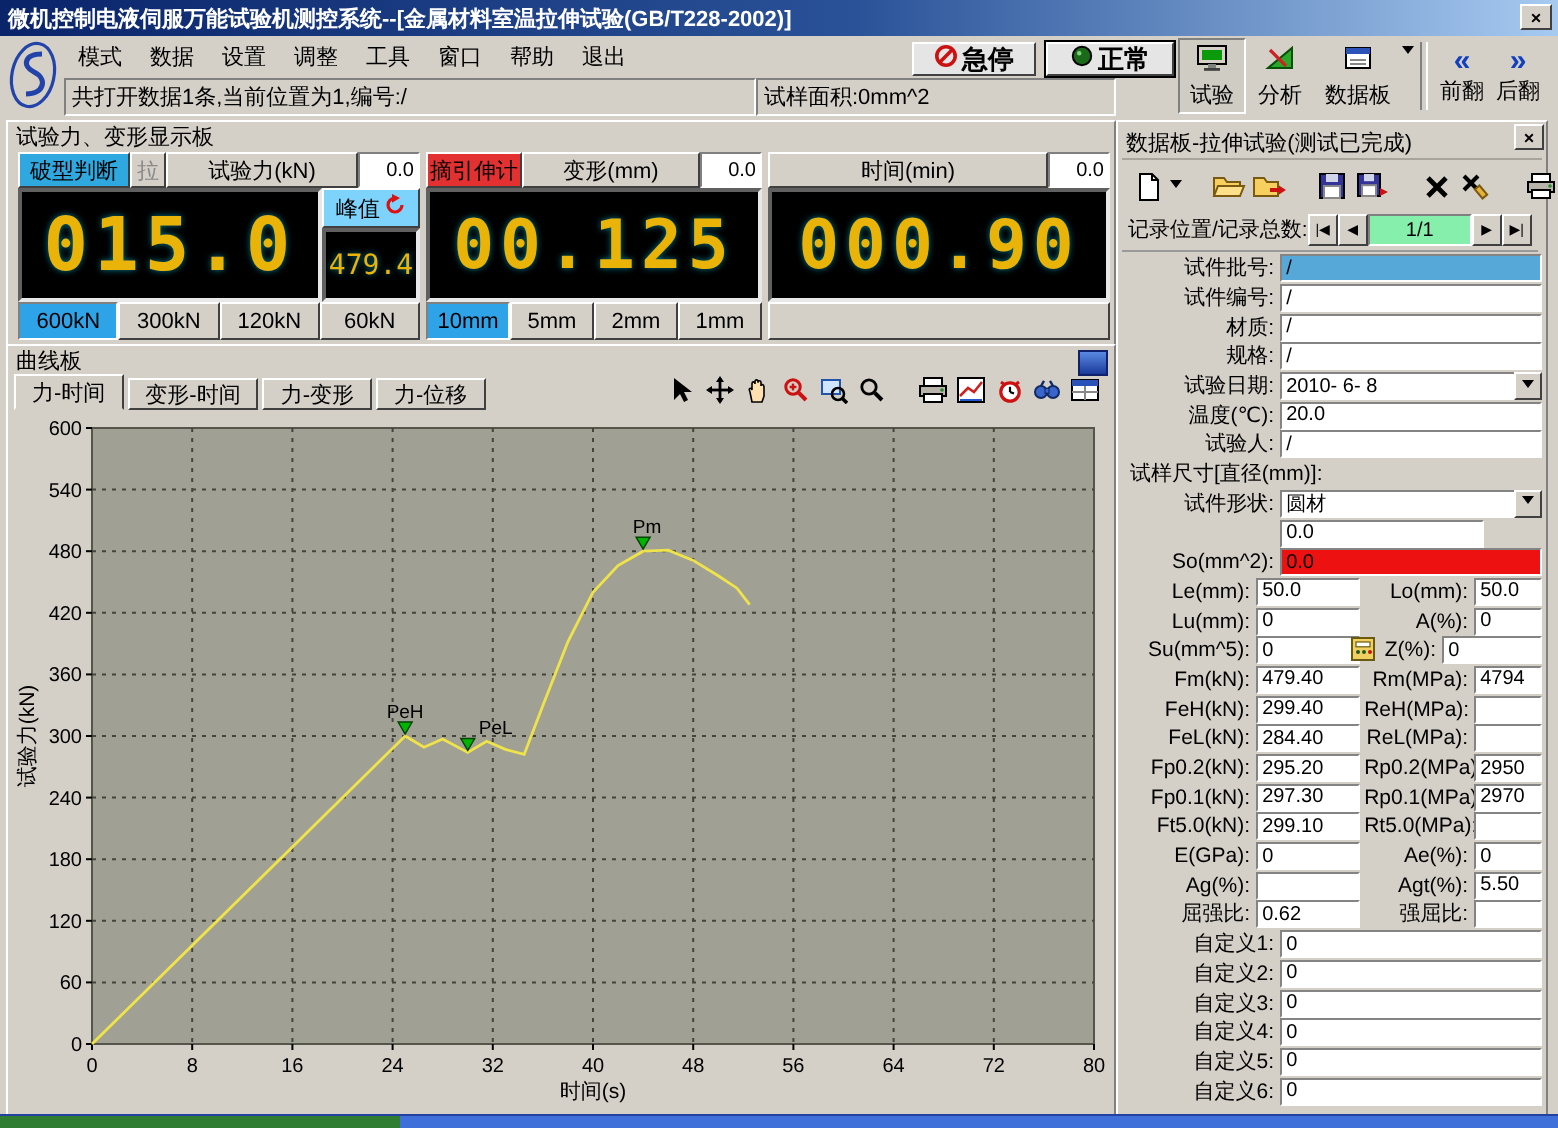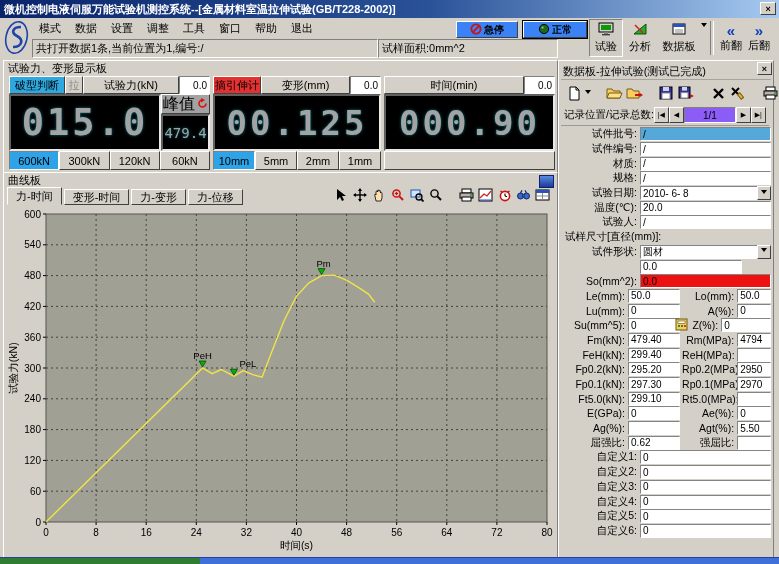--- a/index.html
+++ b/index.html
@@ -14,23 +14,23 @@
     border:1px solid;border-color:#fff #404040 #404040 #fff;color:#000;font-size:9px;font-weight:bold;
     display:flex;align-items:center;justify-content:center;cursor:default;}
   
   .logo{position:absolute;left:4px;top:20px;width:25px;height:35px;}
   .menubar{position:absolute;left:32px;top:20px;height:16px;display:flex;align-items:center;}
   .menu-item{padding:1px 7px;white-space:nowrap;}
   .statusbox{position:absolute;height:16px;background:#d4d0c8;border:1px solid;
     border-color:#808080 #fff #fff #808080;padding:1px 3px 0 3px;white-space:nowrap;overflow:hidden;}
   .s1{left:32px;top:39px;width:338px;}
   .s2{left:378px;top:39px;width:172px;}
-  .hbtn{position:absolute;top:21px;height:17px;background:#3b82f6;border:1px solid;
+  .hbtn{position:absolute;top:21px;height:17px;background:#e5e5e5;border:1px solid;
     border-color:#fff #404040 #404040 #fff;display:flex;align-items:center;justify-content:center;
-    gap:2px;font-weight:bold;font-size:10px;padding:0;}
+    gap:2px;font-weight:bold;font-size:13px;padding:0;}
   .estop{left:456px;width:62px;}
   .normal{left:523px;width:64px;box-shadow:0 0 0 1px #000;}
   .tool-group{position:absolute;left:589px;top:19px;height:38px;display:flex;align-items:stretch;}
   .tbtn{width:34px;display:flex;flex-direction:column;align-items:center;justify-content:center;
     gap:1px;font-size:11px;border:1px solid transparent;background:transparent;padding:0;}
   .tbtn.pressed{border-color:#808080 #fff #fff #808080;background:#cfccc4;}
   .tbtn .glyph{font-size:15px;font-weight:bold;color:#1040c0;line-height:13px;}
   .vsep{width:2px;margin:2px 3px;border-left:1px solid #808080;border-right:1px solid #fff;}
   .ddcaret{width:0;height:0;border:3px solid transparent;border-top:4px solid #000;margin-top:4px;}
   
@@ -47,25 +47,25 @@
   .break-btn{width:56px;background:#2fa8e0;}
   .pull-btn{width:18px;background:#d4d0c8;color:#8a8a8a;}
   .ext-btn{width:48px;background:#e33030;}
   .hdr-label{flex:1;background:#d4d0c8;border:1px solid;border-color:#fff #404040 #404040 #fff;
     display:flex;align-items:center;justify-content:center;}
   .hdr-aux{width:27px;background:#fff;border:1px solid;border-color:#808080 #fff #fff #808080;
     display:flex;align-items:center;justify-content:flex-end;padding-right:2px;font-size:10px;}
   .drow2{height:57px;display:flex;}
   .seg-display{background:#000;border:2px solid;border-color:#606060 #e8e8e8 #e8e8e8 #606060;
     display:flex;align-items:center;justify-content:center;
-    font-family:"DejaVu Sans Mono",monospace;color:#a3a3a3;text-shadow:0 0 3px rgba(0,220,255,.55);}
+    font-family:"DejaVu Sans Mono",monospace;color:#eab308;text-shadow:0 0 3px rgba(0,220,255,.55);}
   .main-display{flex:1;font-size:37px;letter-spacing:3px;font-weight:bold;}
   .peak-col{width:49px;display:flex;flex-direction:column;}
-  .peak-btn{height:20px;border:1px solid;border-color:#fff #404040 #404040 #fff;background:#a3a3a3;
-    display:flex;align-items:center;justify-content:center;gap:2px;font-size:16px;padding:0;}
+  .peak-btn{height:20px;border:1px solid;border-color:#fff #404040 #404040 #fff;background:#7dd3fc;
+    display:flex;align-items:center;justify-content:center;gap:2px;font-size:11px;padding:0;}
   .peak-display{flex:1;font-size:14px;letter-spacing:0px;}
   .drow3{height:19px;display:flex;}
   .range-btn{flex:1;border:1px solid;border-color:#fff #404040 #404040 #fff;background:#d4d0c8;
     font-size:11px;display:flex;align-items:center;justify-content:center;padding:0;}
   .range-btn.sel{background:#2fa3e8;border-color:#808080 #fff #fff #808080;}
   .empty-row{flex:1;border:1px solid;border-color:#fff #404040 #404040 #fff;background:#d4d0c8;}
   
   #curve-panel{left:3px;top:172px;width:553px;height:384px;}
   .corner-ico{position:absolute;right:3px;top:2px;width:13px;height:11px;
     background:linear-gradient(#5a8ae0,#1a3a9a);border:1px solid #10206a;}
@@ -82,21 +82,21 @@
     border-bottom:1px solid #a8a49c;display:flex;align-items:center;padding-left:2px;font-size:11px;white-space:nowrap;}
   .dp-close{position:absolute;right:1px;top:1px;width:15px;height:13px;background:#d4d0c8;
     border:1px solid;border-color:#fff #404040 #404040 #fff;font-size:9px;font-weight:bold;
     display:flex;align-items:center;justify-content:center;padding:0;}
   .dp-toolbar{position:absolute;left:2px;top:21px;height:22px;display:flex;align-items:center;gap:2px;padding-left:4px;}
   .dico{width:18px;height:17px;display:flex;align-items:center;justify-content:center;}
   .dp-record{position:absolute;left:2px;top:45px;height:18px;display:flex;align-items:center;padding-left:3px;}
   .rec-label{font-size:10.5px;white-space:nowrap;}
   .rec-btn{width:15px;height:16px;background:#d4d0c8;border:1px solid;
     border-color:#fff #404040 #404040 #fff;font-size:7px;display:flex;align-items:center;justify-content:center;padding:0;}
-  .rec-box{width:50px;height:14px;background:#8b5cf6;border:1px solid;border-color:#808080 #fff #fff #808080;
+  .rec-box{width:50px;height:14px;background:#86efac;border:1px solid;border-color:#808080 #fff #fff #808080;
     font-size:10px;display:flex;align-items:center;justify-content:center;}
   .dp-sep{position:absolute;left:2px;top:64px;width:208px;border-top:1px solid #999;}
   .dp-fields{position:absolute;left:2px;top:66px;width:210px;}
   .frow{position:relative;height:14.7px;display:flex;align-items:center;}
   .flabel{font-size:10.5px;text-align:right;white-space:nowrap;}
   .finput{height:12px;background:#fff;border:1px solid;border-color:#848484 #fff #fff #848484;
     font-size:10px;padding:0 2px;display:flex;align-items:center;white-space:nowrap;overflow:hidden;}
   .fl-single{width:76px;}
   .fi-single{flex:1;}
   .fi-blue{background:#55a8d8;}
@@ -543,20 +543,21 @@
         <div class="frow"><span class="flabel fl-pairL">Lu(mm):</span>&nbsp;<div class="finput fi-pairL">0</div><span class="flabel fl-pairR">A(%):</span>&nbsp;<div class="finput fi-pairR">0</div></div>
         <div class="frow"><span class="flabel fl-pairL">Su(mm^5):</span>&nbsp;<div class="finput fi-pairL">0</div><span class="su-ico"><svg width="14" height="13" viewBox="0 0 14 13">
               <rect x="1" y="1" width="11" height="11" fill="#f0d060" stroke="#6a5a10"></rect>
               <rect x="3" y="3" width="7" height="2.4" fill="#fff" stroke="#6a5a10" stroke-width="0.6"></rect>
               <circle cx="4" cy="8" r="1" fill="#225a22"></circle>
               <circle cx="7" cy="8" r="1" fill="#225a22"></circle>
               <circle cx="10" cy="8" r="1" fill="#cc1111"></circle>
             </svg></span><span class="flabel fl-pairR" style="width: 36px;">Z(%):</span>&nbsp;<div class="finput fi-pairR">0</div></div>
         <div class="frow"><span class="flabel fl-pairL">Fm(kN):</span>&nbsp;<div class="finput fi-pairL">479.40</div><span class="flabel fl-pairR">Rm(MPa):</span>&nbsp;<div class="finput fi-pairR">4794</div></div>
         <div class="frow"><span class="flabel fl-pairL">FeH(kN):</span>&nbsp;<div class="finput fi-pairL">299.40</div><span class="flabel fl-pairR">ReH(MPa):</span>&nbsp;<div class="finput fi-pairR"></div></div>
+        <div class="frow"><span class="flabel fl-pairL">FeL(kN):</span>&nbsp;<div class="finput fi-pairL">284.40</div><span class="flabel fl-pairR">ReL(MPa):</span>&nbsp;<div class="finput fi-pairR"></div></div>
         <div class="frow"><span class="flabel fl-pairL">Fp0.2(kN):</span>&nbsp;<div class="finput fi-pairL">295.20</div><span class="flabel fl-pairR">Rp0.2(MPa):</span>&nbsp;<div class="finput fi-pairR">2950</div></div>
         <div class="frow"><span class="flabel fl-pairL">Fp0.1(kN):</span>&nbsp;<div class="finput fi-pairL">297.30</div><span class="flabel fl-pairR">Rp0.1(MPa):</span>&nbsp;<div class="finput fi-pairR">2970</div></div>
         <div class="frow"><span class="flabel fl-pairL">Ft5.0(kN):</span>&nbsp;<div class="finput fi-pairL">299.10</div><span class="flabel fl-pairR">Rt5.0(MPa):</span>&nbsp;<div class="finput fi-pairR"></div></div>
         <div class="frow"><span class="flabel fl-pairL">E(GPa):</span>&nbsp;<div class="finput fi-pairL">0</div><span class="flabel fl-pairR">Ae(%):</span>&nbsp;<div class="finput fi-pairR">0</div></div>
         <div class="frow"><span class="flabel fl-pairL">Ag(%):</span>&nbsp;<div class="finput fi-pairL"></div><span class="flabel fl-pairR">Agt(%):</span>&nbsp;<div class="finput fi-pairR">5.50</div></div>
         <div class="frow"><span class="flabel fl-pairL">屈强比:</span>&nbsp;<div class="finput fi-pairL">0.62</div><span class="flabel fl-pairR">强屈比:</span>&nbsp;<div class="finput fi-pairR"></div></div>
         <div class="frow"><span class="flabel fl-single">自定义1:</span>&nbsp;<div class="finput fi-single">0</div></div>
         <div class="frow"><span class="flabel fl-single">自定义2:</span>&nbsp;<div class="finput fi-single">0</div></div>
         <div class="frow"><span class="flabel fl-single">自定义3:</span>&nbsp;<div class="finput fi-single">0</div></div>
         <div class="frow"><span class="flabel fl-single">自定义4:</span>&nbsp;<div class="finput fi-single">0</div></div>

